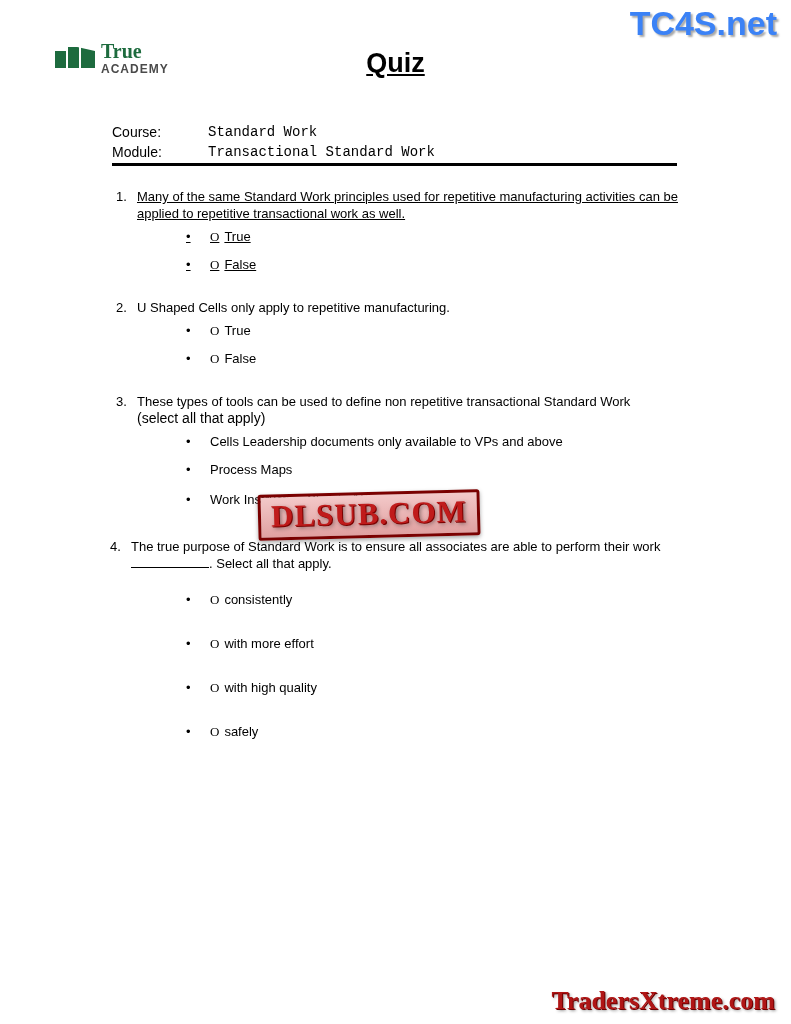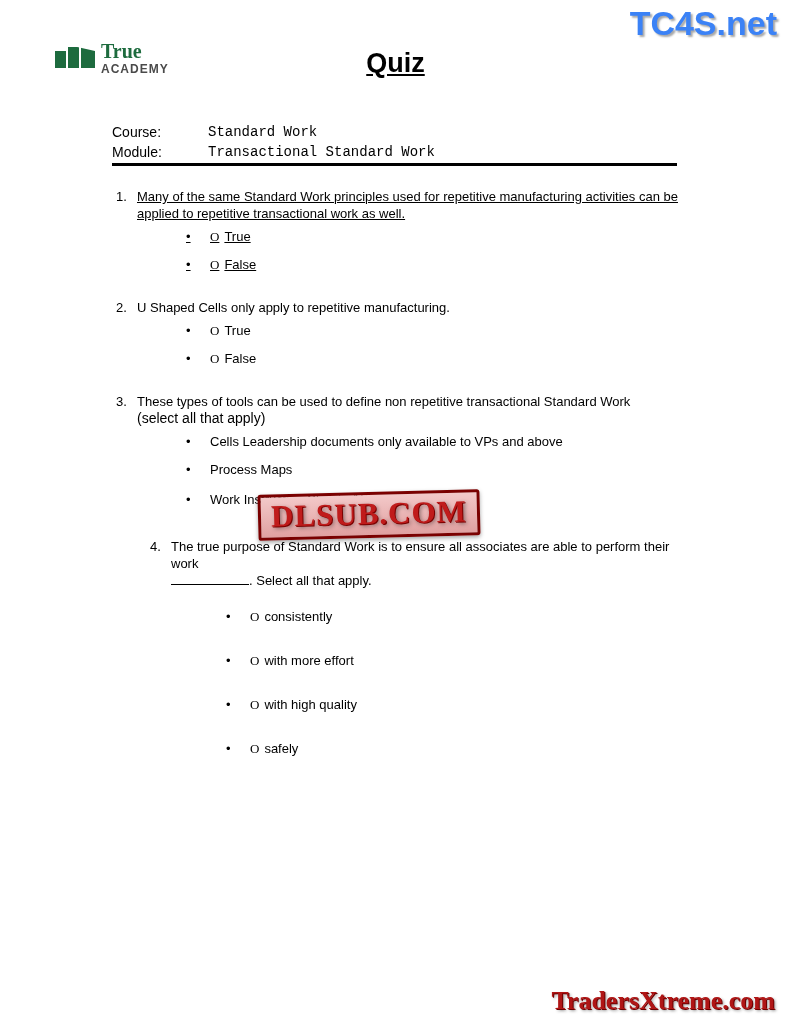--- a/index.html
+++ b/index.html
@@ -276,21 +276,21 @@
         <span class="bullet">•</span>
         <span>Process Maps</span>
       </div>
       <div class="option">
         <span class="bullet">•</span>
         <span>Work Instruction Sheets (Word and PDFs)</span>
       </div>
     </div>
   </div>
 
-  <div class="question" style="margin-top:30px;margin-left:40px;">
+  <div class="question" style="margin-top:30px;">
     <div class="q-text" style="padding-left:131px;">
       <span class="q-num">4.</span><span>The true purpose of Standard Work is to ensure all associates are able to perform their work</span><br>
       <span class="blank-line"></span><span>. Select all that apply.</span>
     </div>
     <div class="options" style="margin-top:20px;">
       <div class="option" style="margin-bottom:28px;">
         <span class="bullet">•</span>
         <span class="radio-glyph">O</span>
         <span>consistently</span>
       </div>

